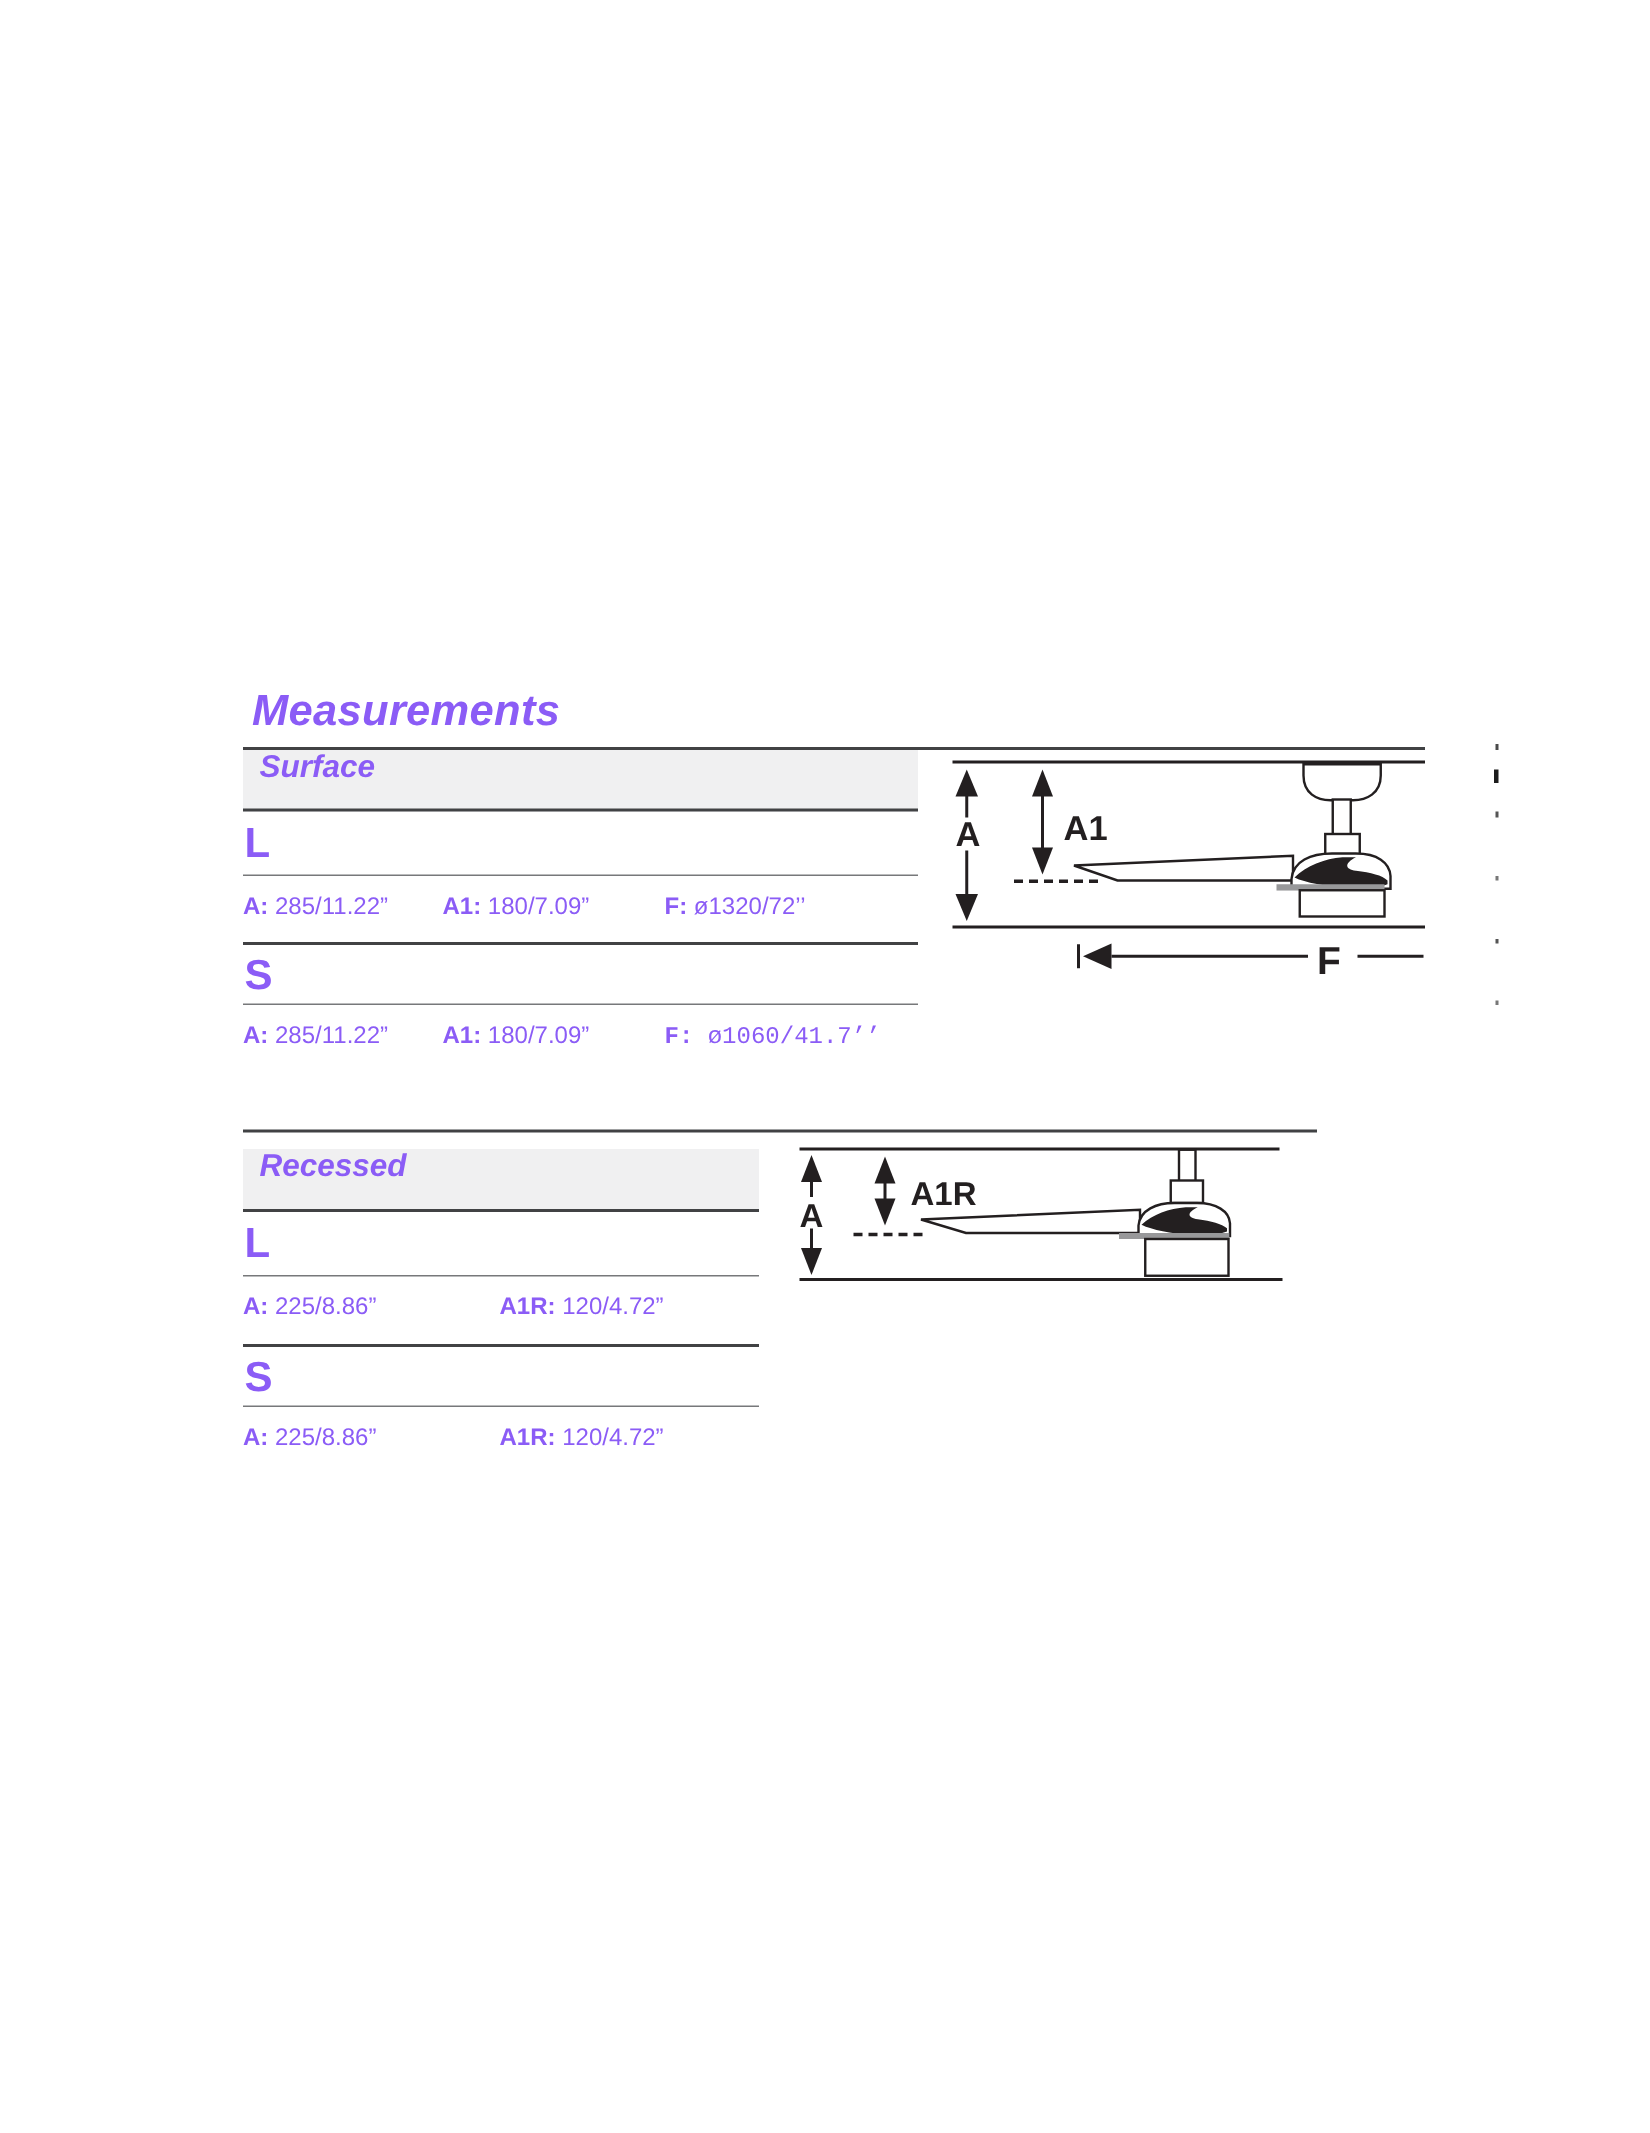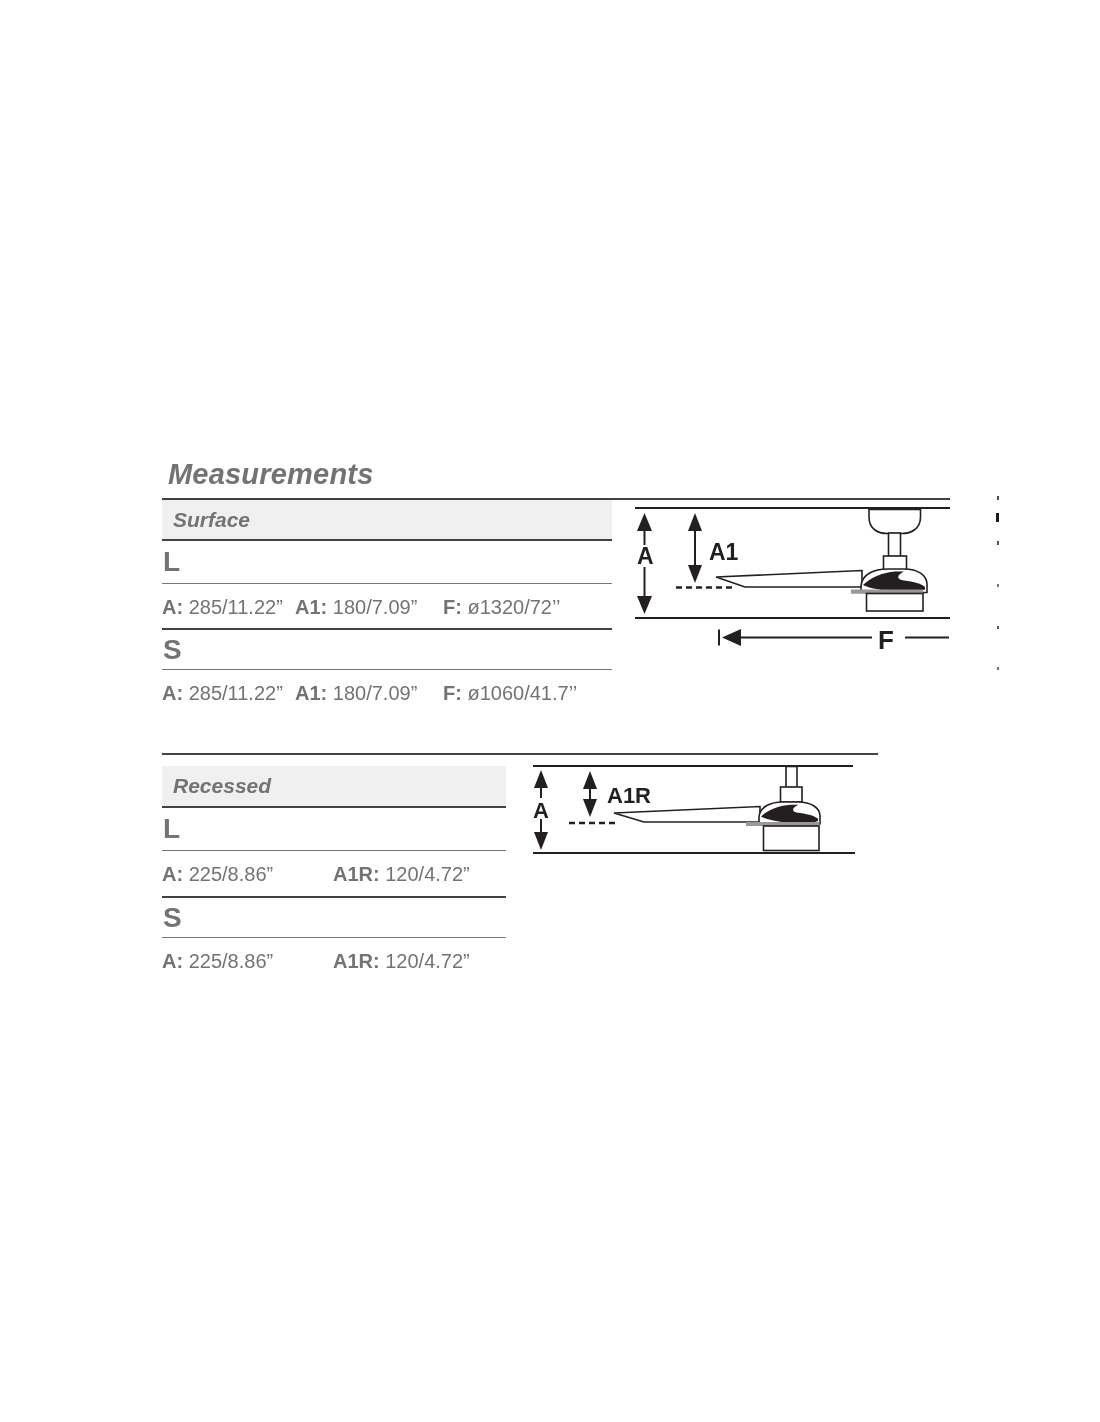--- a/index.html
+++ b/index.html
@@ -1,39 +1,39 @@
 <!DOCTYPE html>
 <html><head>
 <meta charset="utf-8">
 <style>
   html,body{margin:0;padding:0;background:#fff;}
   #page{
     position:relative;width:1100px;height:1032px;background:#ffffff;
-    font-family:"Liberation Sans",sans-serif;color:#737373;overflow:hidden;
+    font-family:"Liberation Sans",sans-serif;color:#8b5cf6;overflow:hidden;
   }
   .abs{position:absolute;}
   #doc-title{
     left:168px;top:458px;font-size:29px;font-weight:bold;font-style:italic;
     letter-spacing:0.2px;
   }
   .hrule{background:#414244;height:2px;}
   
   .mtable{position:absolute;}
   .thead{
     background:#f0f0f1;border-bottom:2px solid #414244;box-sizing:border-box;
     font-size:21px;font-weight:bold;font-style:italic;
-    padding-left:11px;display:flex;align-items:center;
+    padding-left:11px;display:flex;
   }
   .tsize{
     font-size:28px;font-weight:bold;box-sizing:border-box;
     border-bottom:1px solid #77787a;padding-left:1px;
     display:flex;align-items:center;
   }
   .tvals{
-    position:relative;box-sizing:border-box;font-size:20px;
+    position:relative;box-sizing:border-box;font-size:16px;
   }
   .tvals.bb2{border-bottom:2px solid #414244;}
   .pair{position:absolute;top:12px;white-space:nowrap;}
   .pair b{font-weight:bold;}
   
   #surface-table{left:162px;top:500px;width:450px;}
   #surface-table .thead{height:41px;}
   #surface-table .row-l{height:43px;}
   #surface-table .row-lv{height:46px;}
   #surface-table .row-s{height:40px;}
@@ -75,21 +75,21 @@
       <span class="pair" style="left:0px;"><b>A:</b> <span>285/11.22”</span></span>
       <span class="pair" style="left:133px;"><b>A1:</b> <span>180/7.09”</span></span>
       <span class="pair" style="left:281px;"><b>F:</b> <span>ø1320/72’’</span></span>
     </div>
     <div class="tsize row-s">
       <span>S</span>
     </div>
     <div class="tvals row-sv">
       <span class="pair" style="left:0px;"><b>A:</b> <span>285/11.22”</span></span>
       <span class="pair" style="left:133px;"><b>A1:</b> <span>180/7.09”</span></span>
-      <span class="pair" style="left:281px;"><b>F:</b> <span>ø1060/41.7’’</span></span>
+      <span class="pair" style="left:281px;font-family:Liberation Mono, monospace;"><b>F:</b> <span>ø1060/41.7’’</span></span>
     </div>
   </div>
 
   <div class="mtable" id="recessed-table">
     <div class="thead">
       <span>Recessed</span>
     </div>
     <div class="tsize row-l">
       <span>L</span>
     </div>

